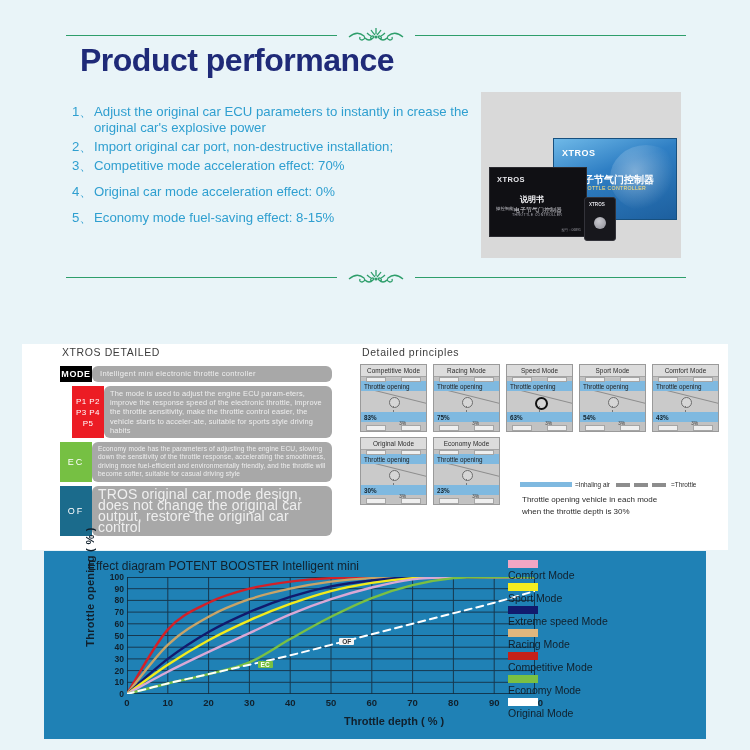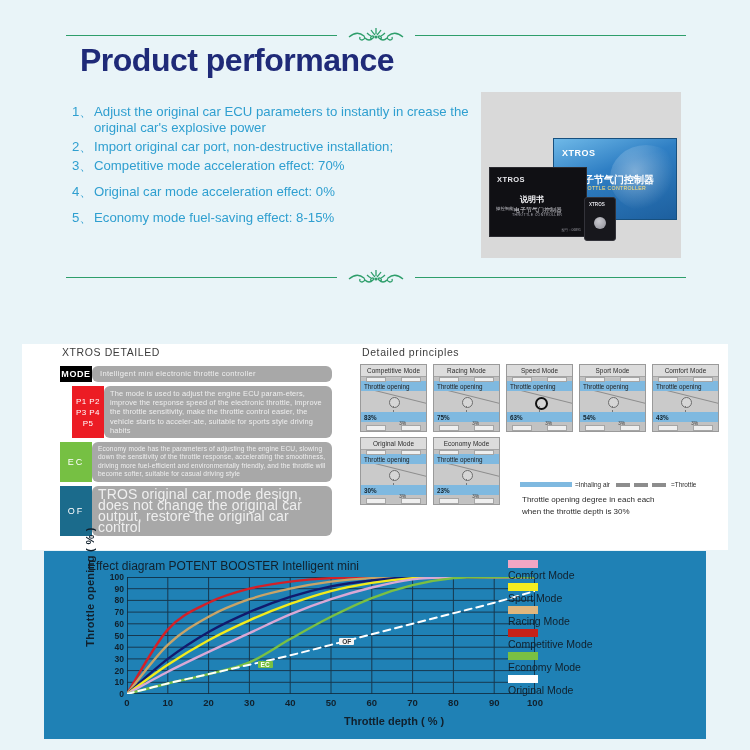--- a/index.html
+++ b/index.html
@@ -390,21 +390,21 @@
       </div>
   </div>
 
   <div class="keyline">
     <span class="sw"></span>
     <span>=Inhaling air</span>
     <span class="dashes"></span>
     <span>=Throttle</span>
   </div>
   <div class="caption">
-    <div>Throttle opening degree in each each</div>
+    <div>Throttle opening vehicle in each mode</div>
     <div>when the throttle depth is 30%</div>
   </div>
 
   <div class="chart">
     <div class="ctitle">Effect diagram  POTENT BOOSTER  Intelligent mini</div>
     <div class="ylab">Throttle opening ( % )</div>
     <div class="xlab">Throttle depth ( % )</div>
     <div class="plot" id="plot">
       <svg id="plotsvg" width="408" height="117" viewBox="0 0 408 117" style="position:absolute;left:0;top:0;">
           <line x1="0" y1="0" x2="0" y2="117" stroke="#17384f" stroke-width="1"></line>
@@ -466,20 +466,24 @@
     <div class="legend" id="legendBox" style="position:absolute;left:464px;top:9px;">
         <div class="leg-item">
           <div class="leg-sw" style="background: rgb(242, 166, 196);"></div>
           <div class="leg-txt">Comfort Mode</div>
         </div>
         <div class="leg-item">
           <div class="leg-sw" style="background: rgb(244, 237, 31);"></div>
           <div class="leg-txt">Sport Mode</div>
         </div>
         <div class="leg-item">
+          <div class="leg-sw" style="background: rgb(17, 26, 110);"></div>
+          <div class="leg-txt">Extreme speed Mode</div>
+        </div>
+        <div class="leg-item">
           <div class="leg-sw" style="background: rgb(224, 183, 126);"></div>
           <div class="leg-txt">Racing Mode</div>
         </div>
         <div class="leg-item">
           <div class="leg-sw" style="background: rgb(197, 33, 25);"></div>
           <div class="leg-txt">Competitive Mode</div>
         </div>
         <div class="leg-item">
           <div class="leg-sw" style="background: rgb(122, 192, 67);"></div>
           <div class="leg-txt">Economy Mode</div>

